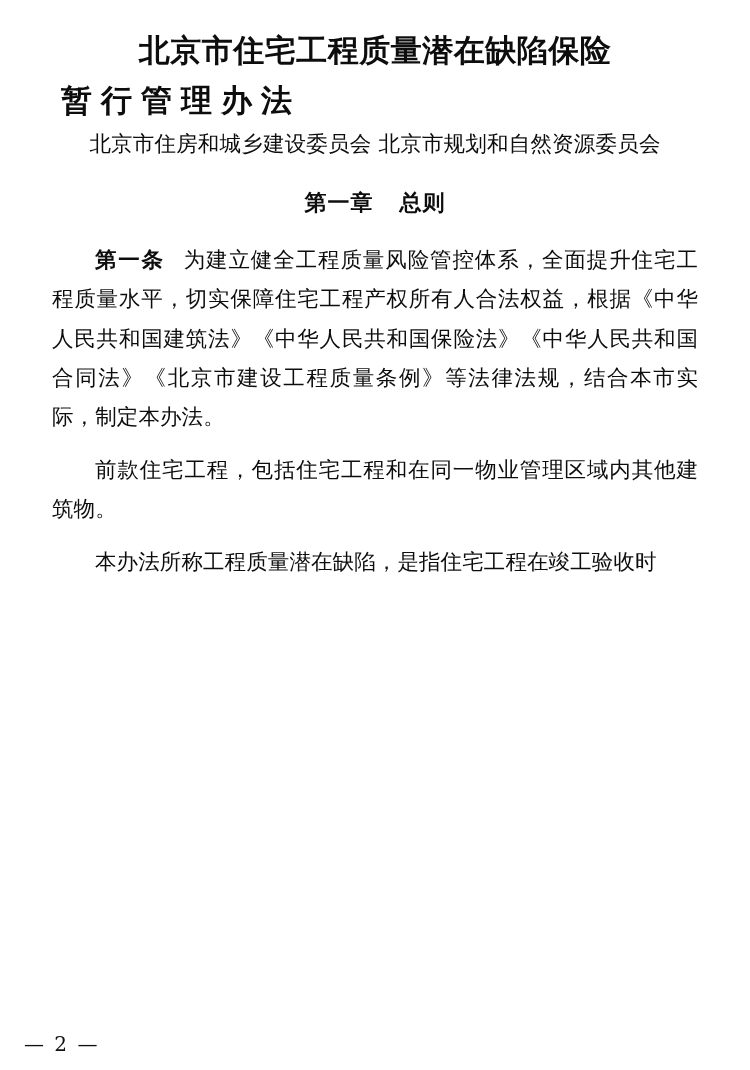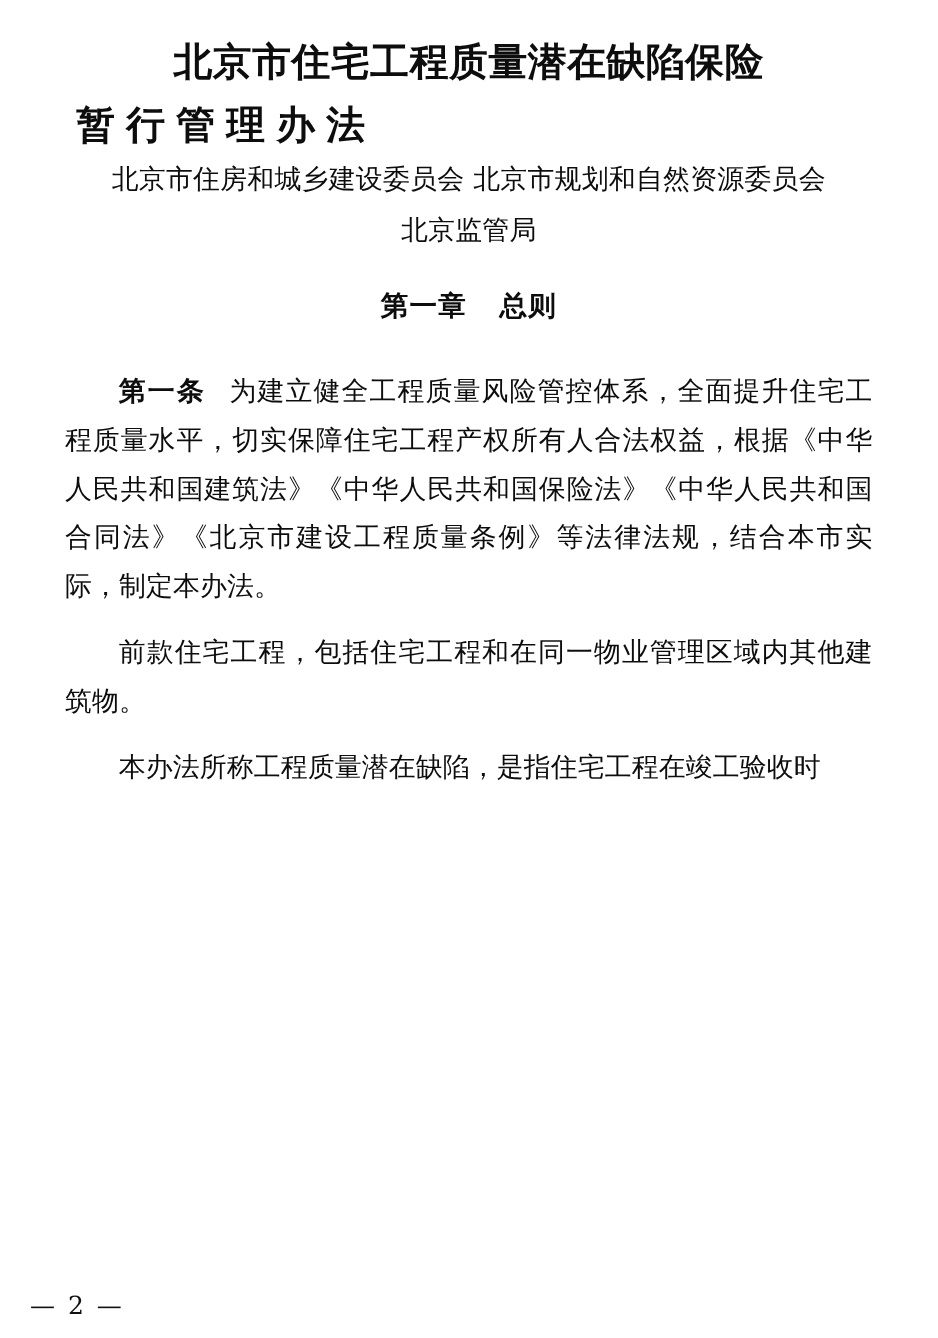--- a/index.html
+++ b/index.html
@@ -54,21 +54,21 @@
     font-size: 22px;
     font-weight: bold;
     margin-top: 24px;
     letter-spacing: 1px;
   }
   .chapter .gap {
     display: inline-block;
     width: 26px;
   }
   .body-block {
-    margin-top: 34px;
+    margin-top: 22px;
   }
   p.para {
     font-size: 21.5px;
     line-height: 1.82;
     margin: 0 0 2px 0;
     text-align: justify;
     text-justify: inter-ideograph;
     text-indent: 2em;
     letter-spacing: 0.1px;
   }
@@ -98,21 +98,20 @@
 </head>
 <body>
 
 <div class="page">
 
   <h1 class="doc-title">北京市住宅工程质量潜在缺陷保险</h1>
   <h1 class="doc-title-line2">暂行管理办法</h1>
 
   <div class="issuers">
     <div class="issuer-line">北京市住房和城乡建设委员会 北京市规划和自然资源委员会</div>
-    <div class="issuer-line">北京监管局</div>
   </div>
 
   <div class="chapter">
     <span>第一章</span><span class="gap"></span><span>总则</span>
   </div>
 
   <div class="body-block">
 
     <p class="para"><span class="art-label">第一条</span><span class="art-gap"></span><span>为建立健全工程质量风险管控体系，全面提升住宅工程质量水平，切实保障住宅工程产权所有人合法权益，根据《中华人民共和国建筑法》《中华人民共和国保险法》《中华人民共和国合同法》《北京市建设工程质量条例》等法律法规，结合本市实际，制定本办法。</span></p>
 

